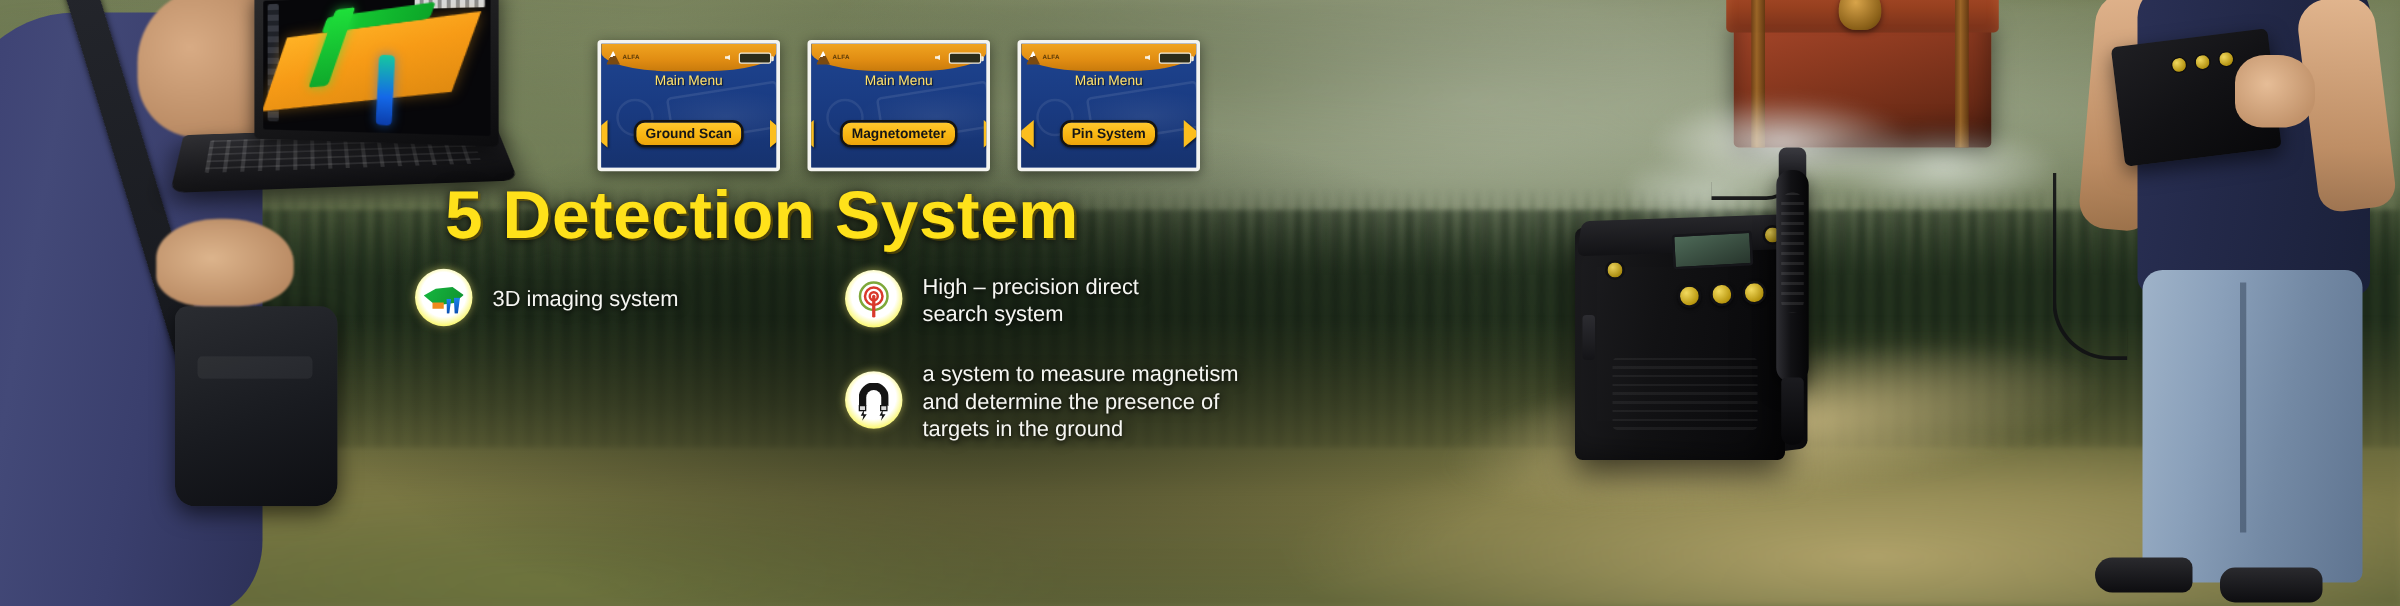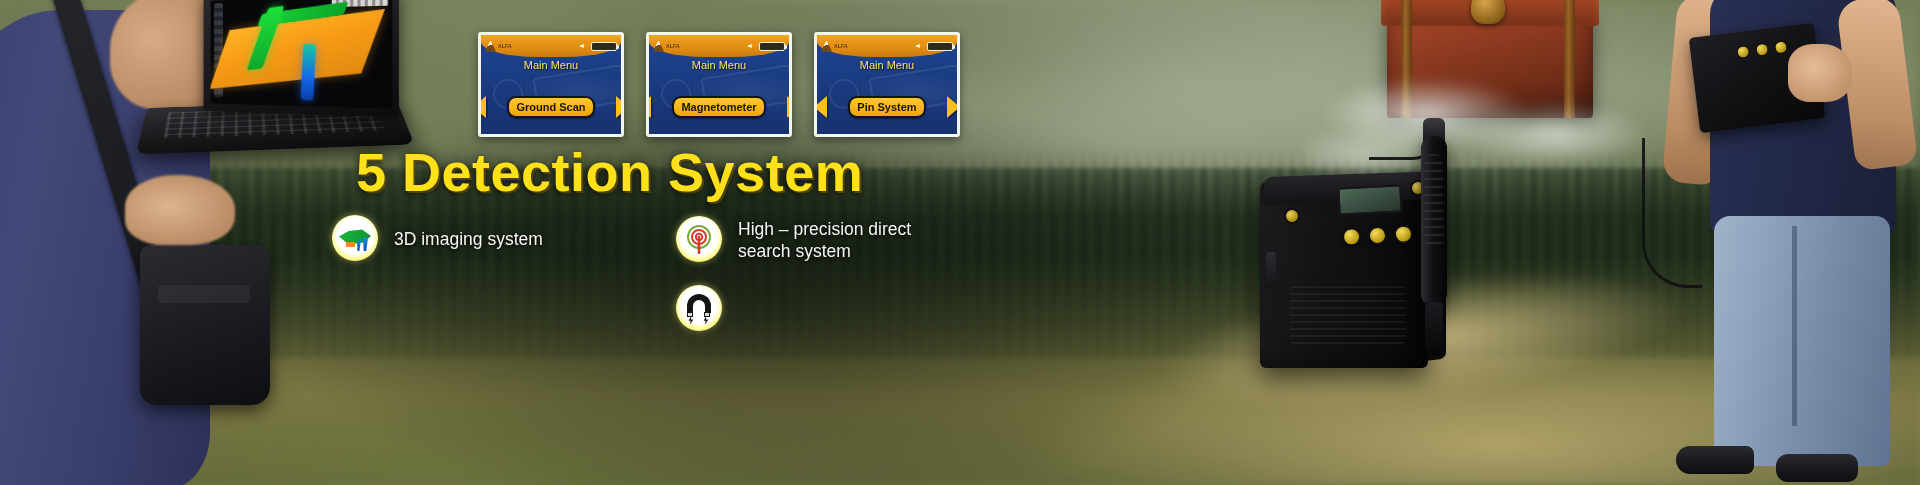--- a/index.html
+++ b/index.html
@@ -643,20 +643,23 @@
     <div class="feature">
       <span class="feature-icon">
         <span class="ic-magnet">
           <span class="ic-mag-u"></span>
           <span class="ic-mag-p1"></span>
           <span class="ic-mag-p2"></span>
           <span class="ic-bolt ic-bolt1"></span>
           <span class="ic-bolt ic-bolt2"></span>
         </span>
       </span>
+      <span class="feature-text">a system to measure magnetism
+and determine the presence of
+targets in the ground</span>
     </div>
   </div>
 
   <div class="chest">
     <div class="chest-body"></div>
     <div class="chest-lid"></div>
     <div class="chest-band cb1"></div>
     <div class="chest-band cb2"></div>
     <div class="chest-lock"></div>
     <div class="chest-mist"></div>

